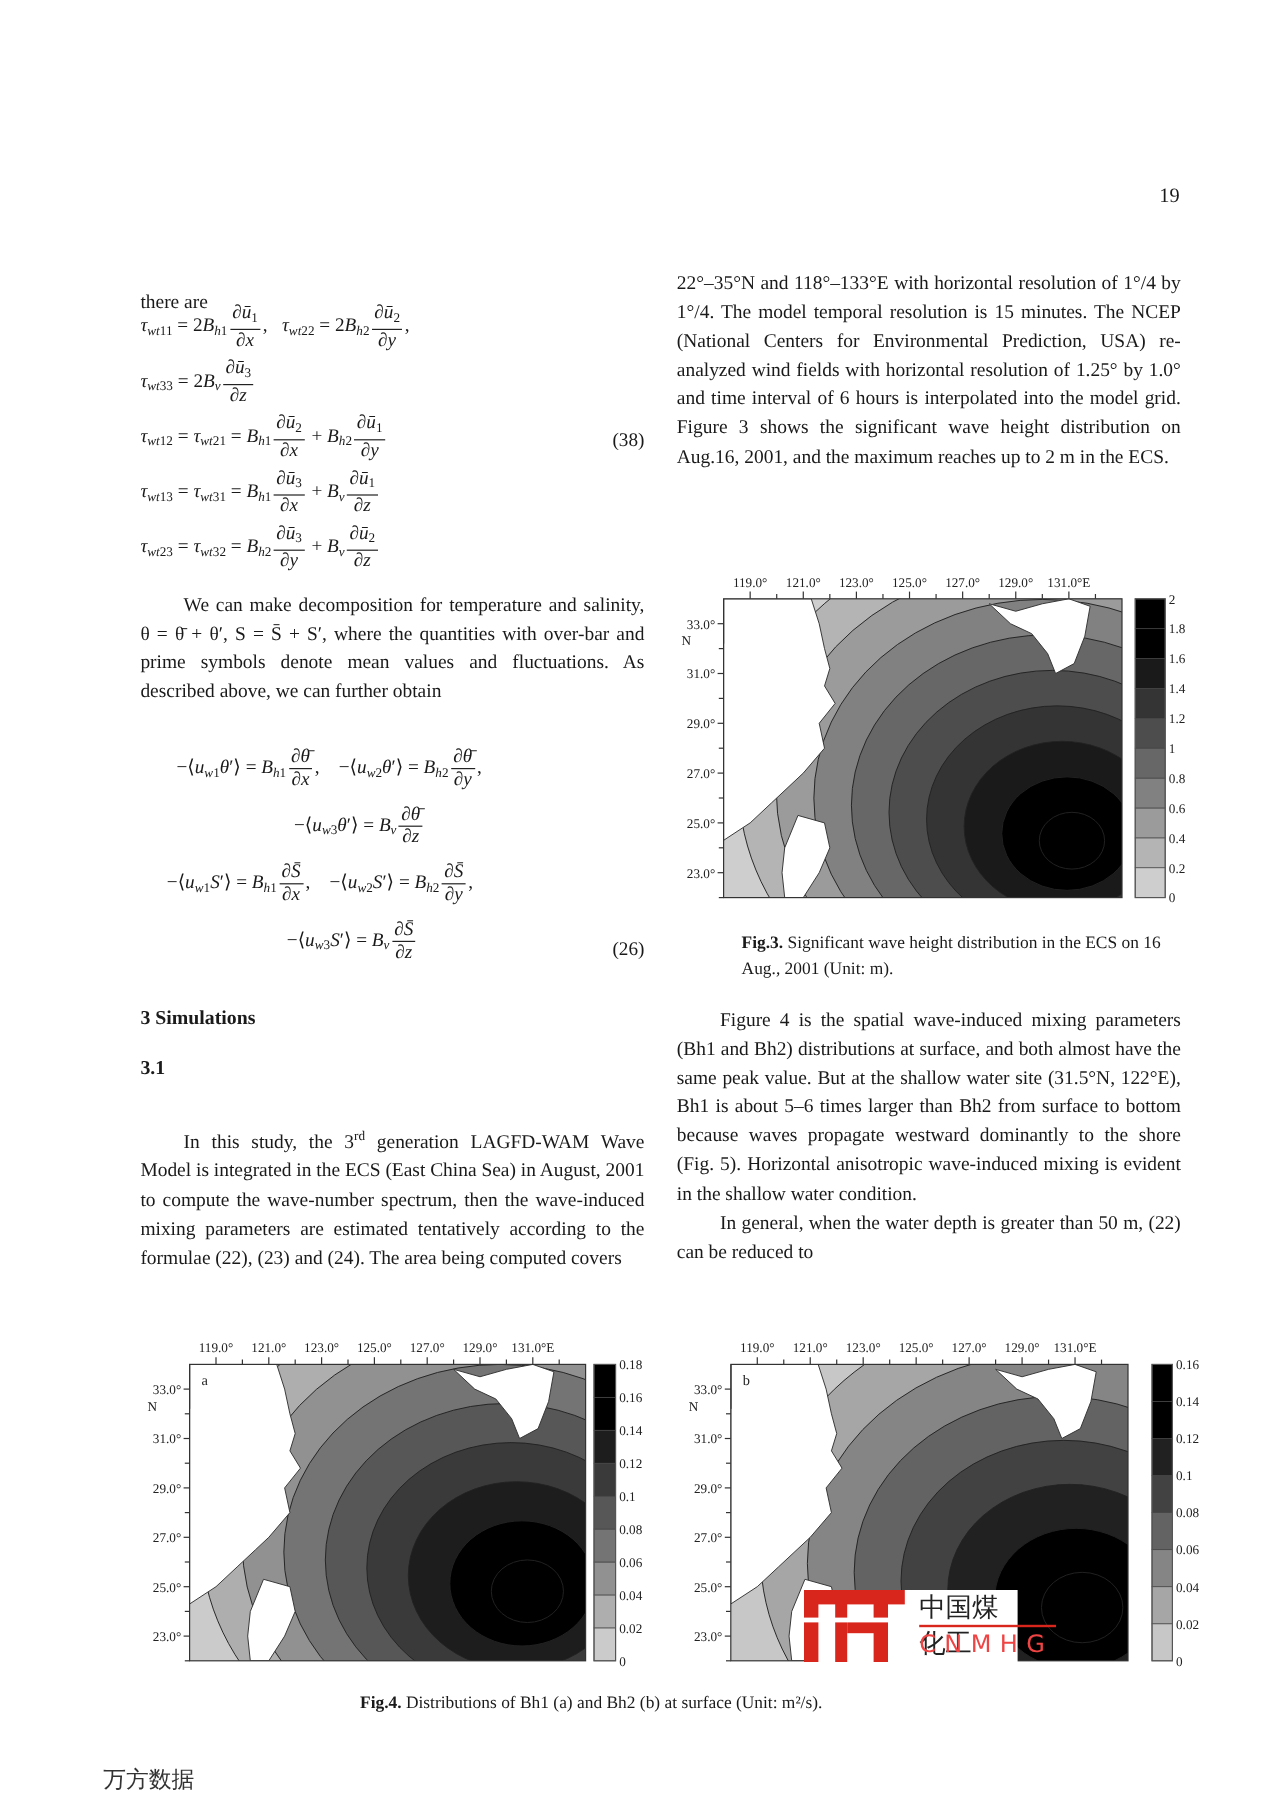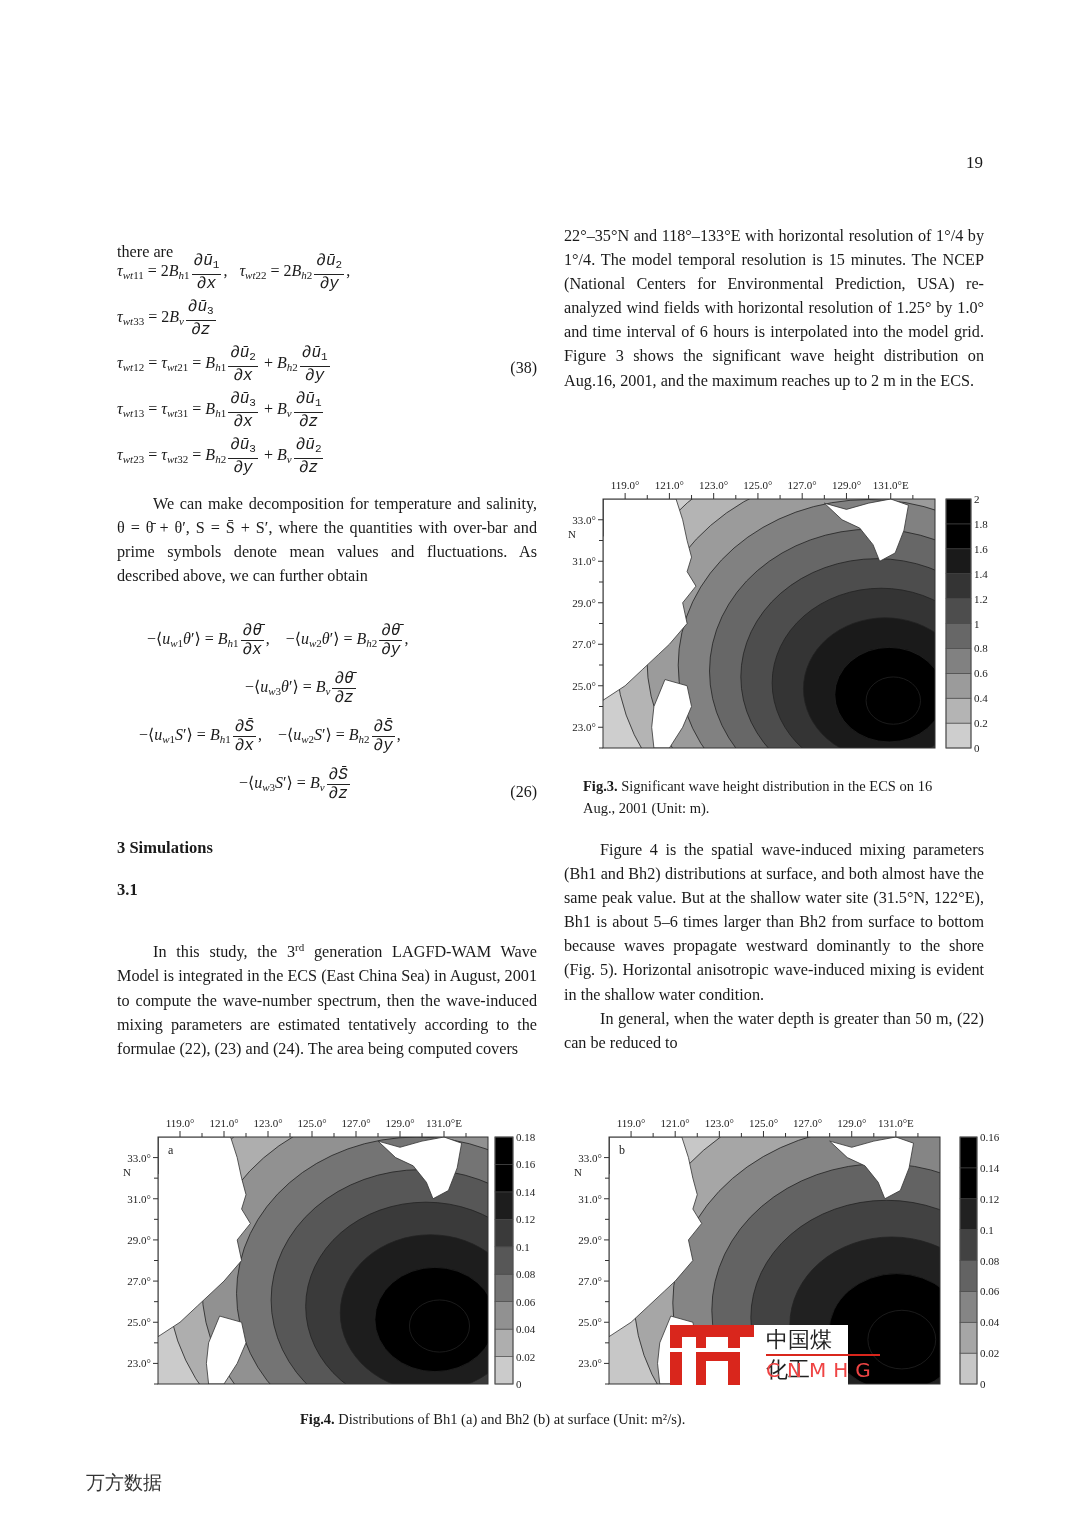--- a/index.html
+++ b/index.html
@@ -10,21 +10,21 @@
   .header .running{position:absolute;left:276px;top:0;}
   .header .running i{font-style:italic;}
   .header .pagenum{position:absolute;left:966px;top:-2px;font-size:17px;}
   .col{font-size:16.2px;line-height:24.1px;text-align:justify;}
   .col p{margin:0;}
   .indent{text-indent:36px;}
   .eq{font-size:16px;line-height:20px;white-space:nowrap;}
   .eq i{font-style:italic;}
   .eq sub{font-size:11px;vertical-align:-3px;}
   .frac{display:inline-block;vertical-align:middle;text-align:center;margin:0 2px;}
-  .frac span{display:block;padding:0 2px;line-height:18px;font-family:Liberation Mono, monospace;}
+  .frac span{display:block;padding:0 2px;line-height:18px;}
   .frac .num{border-bottom:1px solid #222;}
   .eqnum{position:absolute;right:0;}
   h3.sec{font-size:16.5px;font-weight:bold;margin:0;}
   h3.sub{font-size:16.5px;font-weight:bold;margin:0;}
   h3.sub i{font-style:italic;}
   .caption{font-size:14.5px;line-height:22px;}
   .caption b{font-weight:bold;}
   .footer{left:86px;top:1470px;font-family:"DejaVu Sans",sans-serif;font-size:19px;color:#333;}
   .fig svg text{font-family:"Liberation Serif",serif;}
   .wm{position:absolute;}
@@ -178,21 +178,21 @@
       <text x="414" y="207.3" font-size="11" fill="#222">0.6</text>
       <text x="414" y="182.4" font-size="11" fill="#222">0.8</text>
       <text x="414" y="157.5" font-size="11" fill="#222">1</text>
       <text x="414" y="132.60000000000002" font-size="11" fill="#222">1.2</text>
       <text x="414" y="107.70000000000002" font-size="11" fill="#222">1.4</text>
       <text x="414" y="82.80000000000001" font-size="11" fill="#222">1.6</text>
       <text x="414" y="57.900000000000006" font-size="11" fill="#222">1.8</text>
       <text x="414" y="33" font-size="11" fill="#222">2</text>
     </svg>
 </div>
-<div class="abs caption" style="left:583px;top:775px;width:380px;">
+<div class="abs caption" style="left:618px;top:775px;width:380px;">
   <b>Fig.3.</b>
   <span>Significant wave height distribution in the ECS on 16 Aug., 2001 (Unit: m).</span>
 </div>
 
 <div class="abs col" style="left:564px;top:838px;width:420px;">
   <p class="indent">Figure 4 is the spatial wave-induced mixing parameters (Bh1 and Bh2) distributions at surface, and both almost have the same peak value. But at the shallow water site (31.5°N, 122°E), Bh1 is about 5–6 times larger than Bh2 from surface to bottom because waves propagate westward dominantly to the shore (Fig. 5). Horizontal anisotropic wave-induced mixing is evident in the shallow water condition.</p>
   <p class="indent">In general, when the water depth is greater than 50 m, (22) can be reduced to</p>
 </div>
 
 <div class="abs fig" style="left:110px;top:1105px;width:440px;height:290px;">

